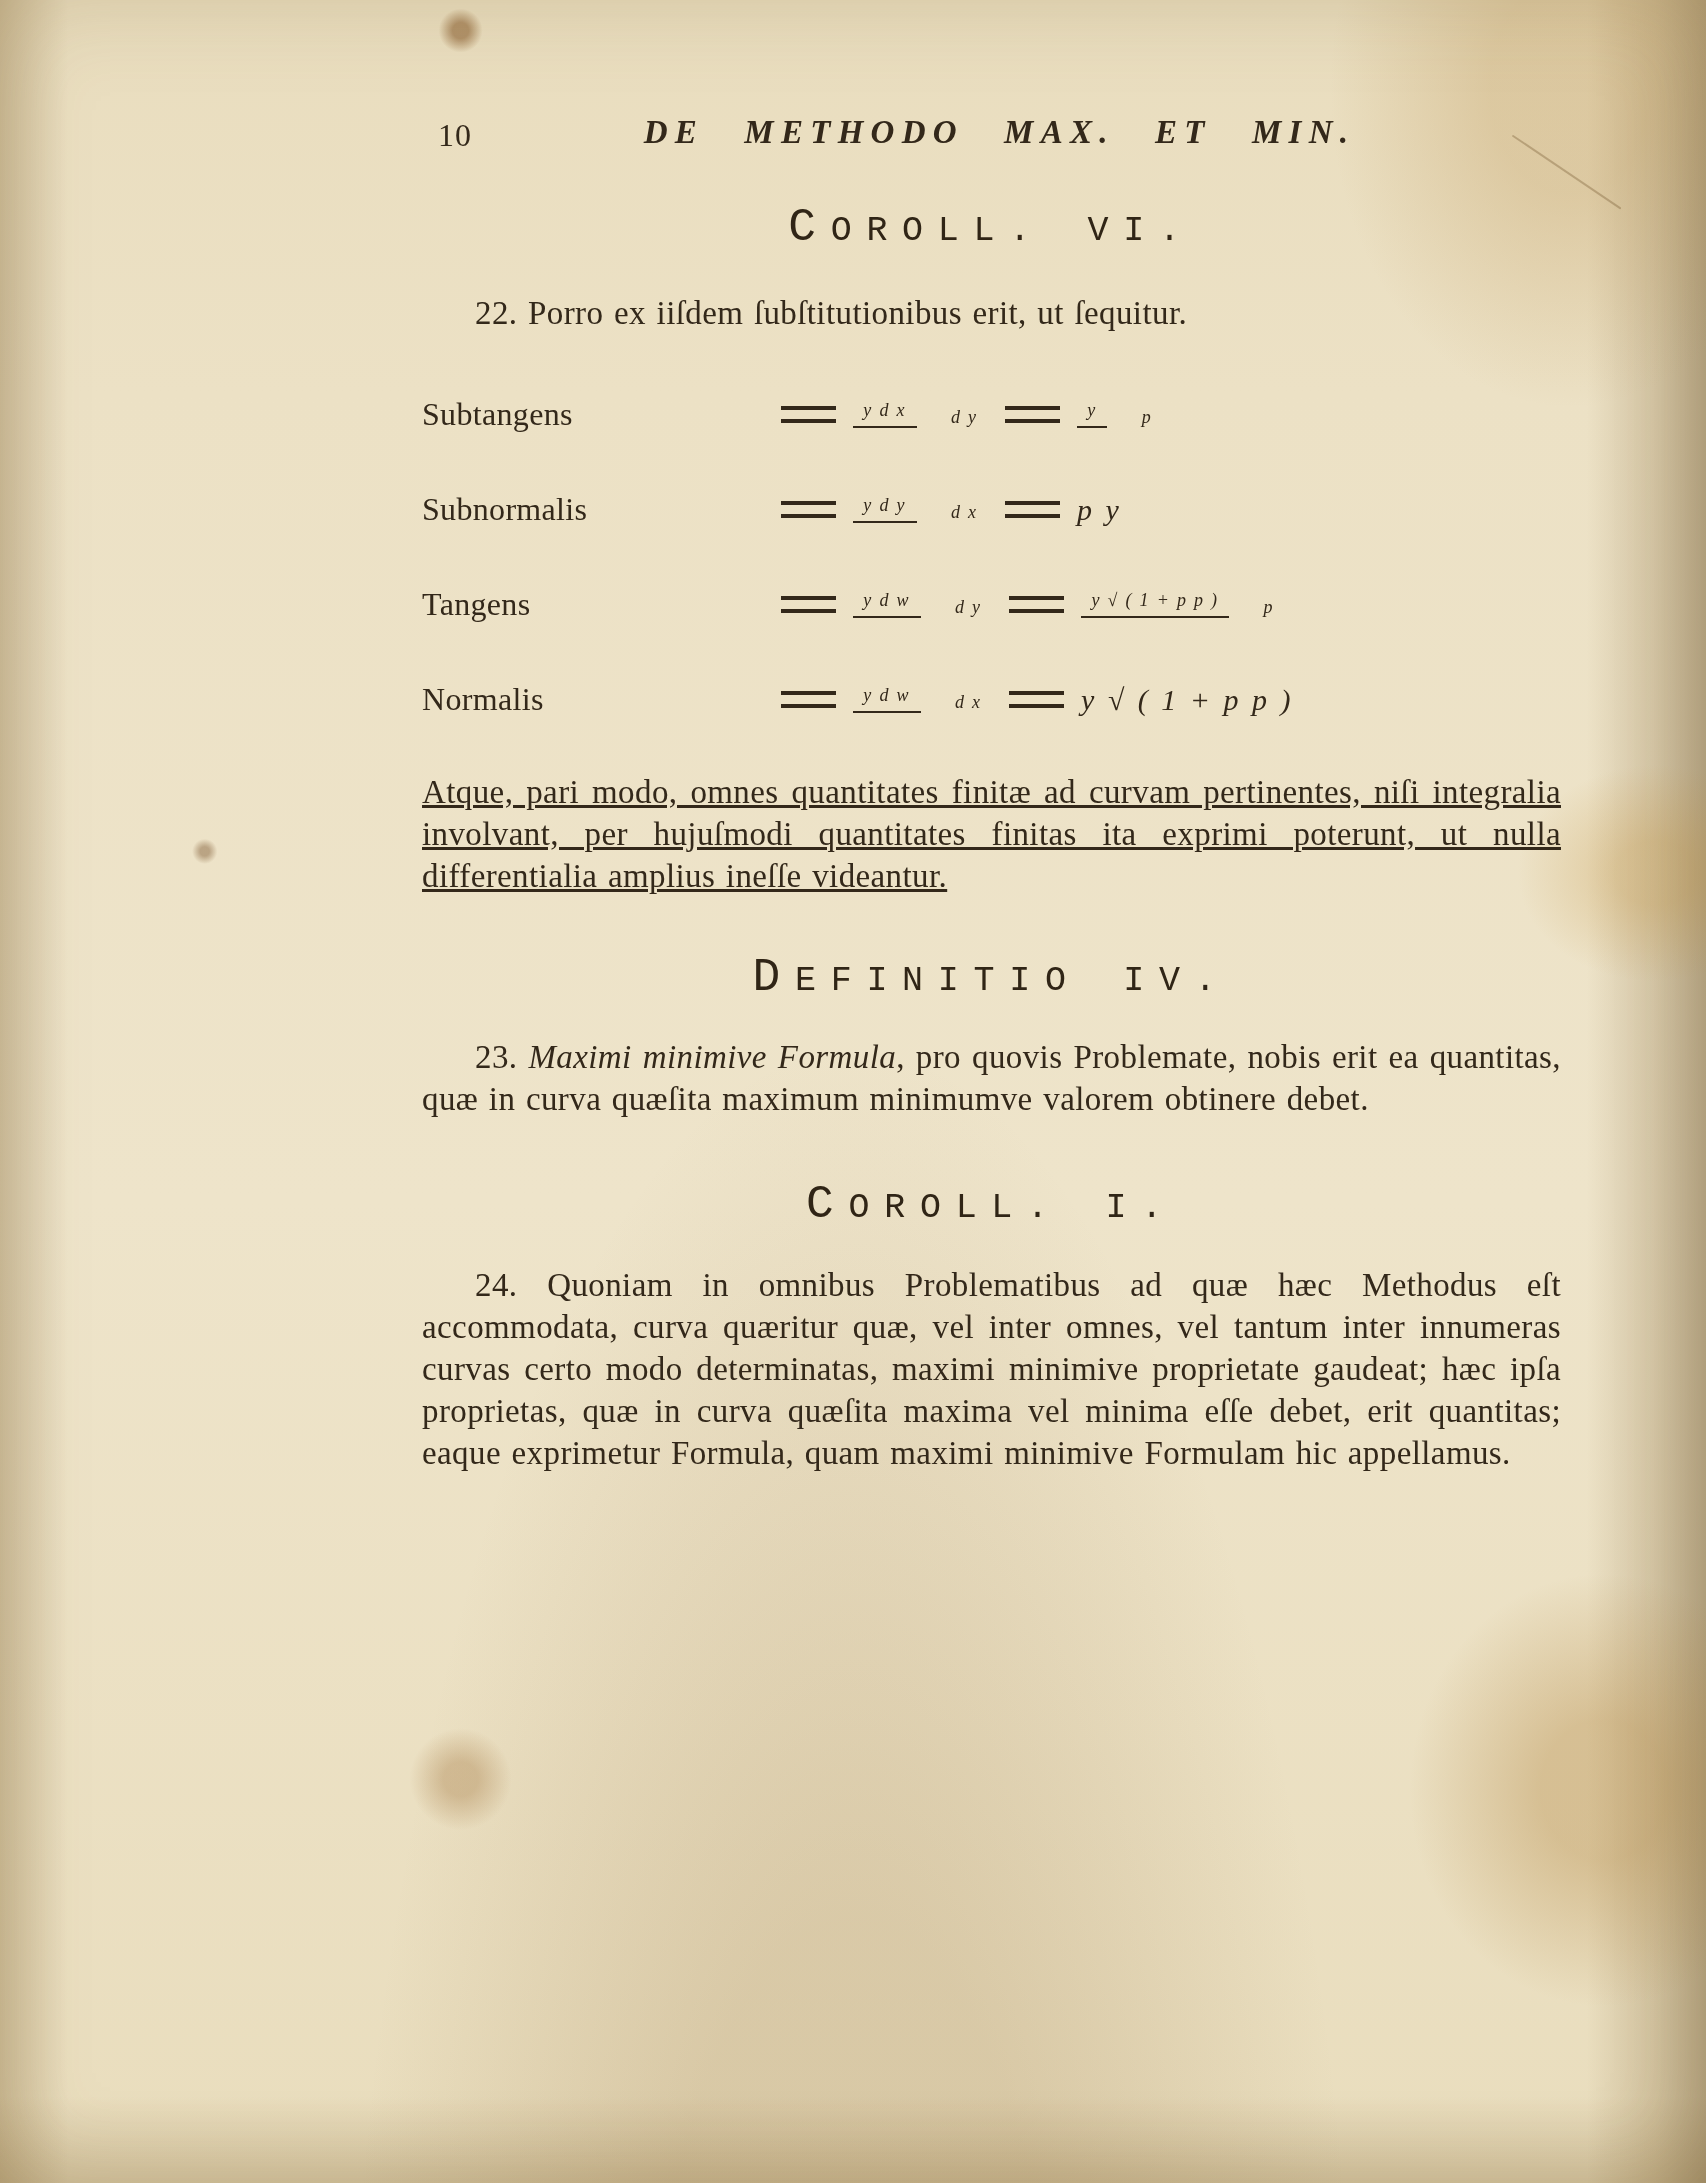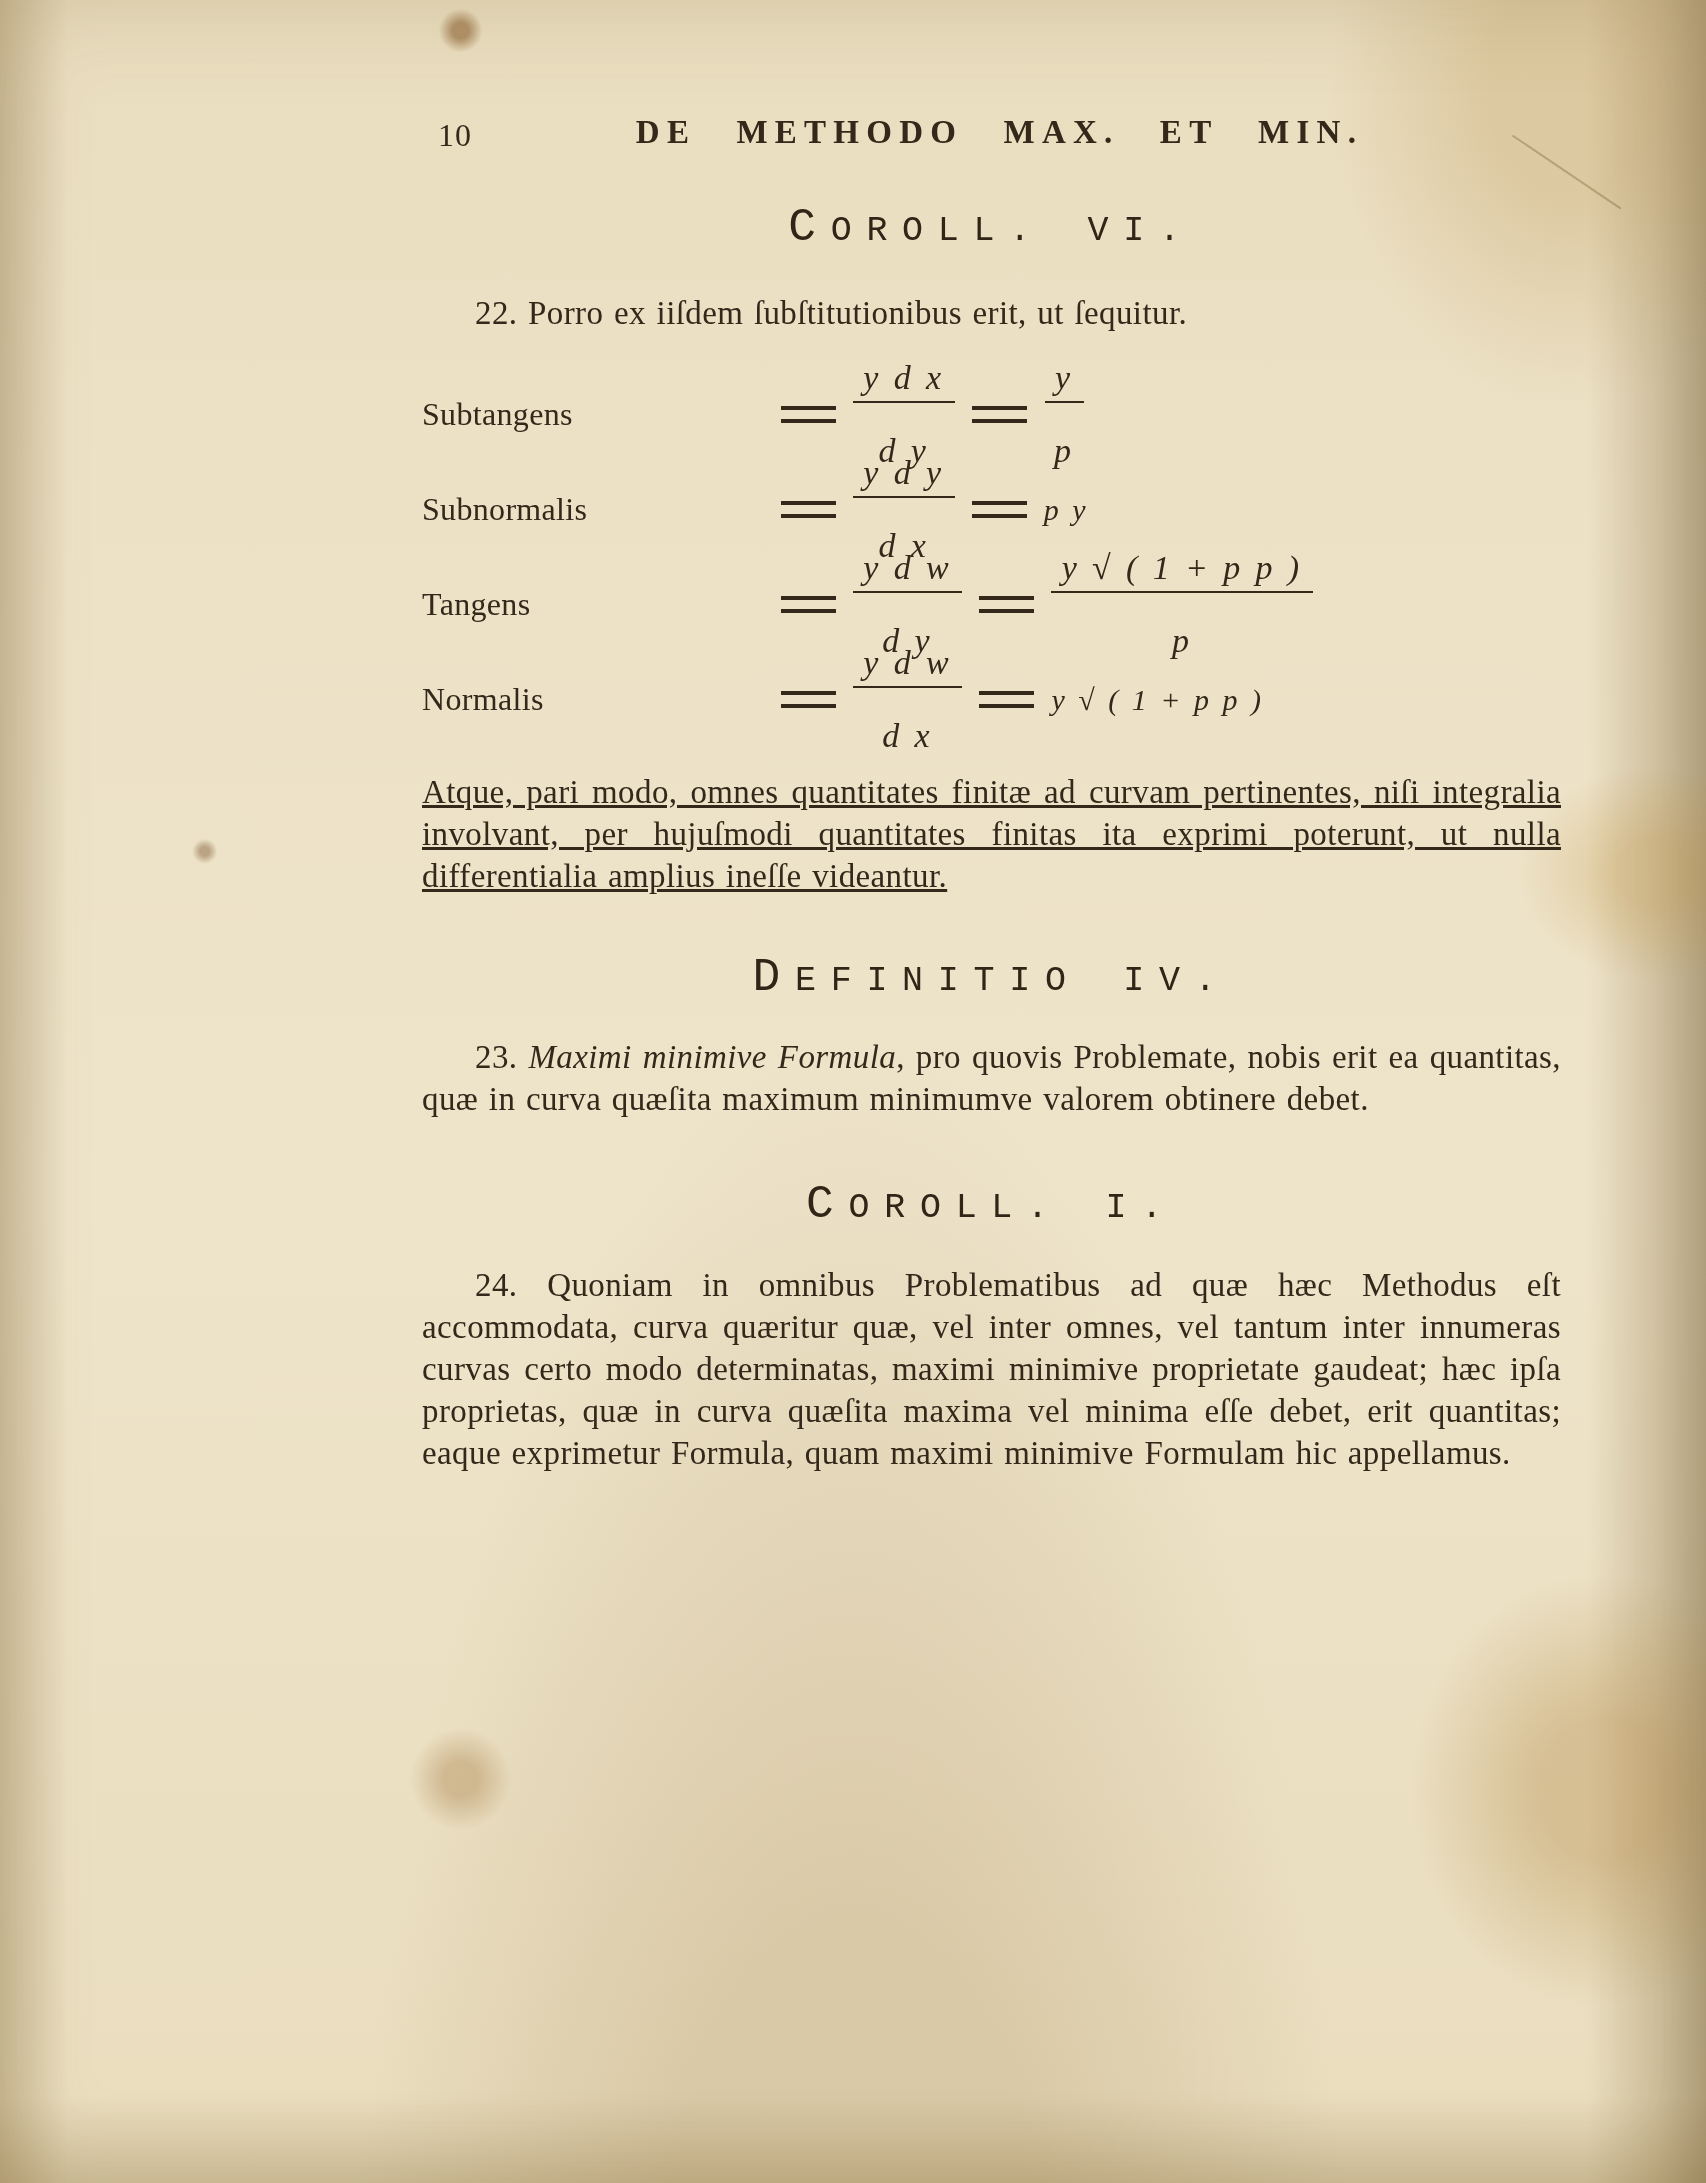--- a/index.html
+++ b/index.html
@@ -59,20 +59,21 @@
     top: 3.4px;
     font-size: 32px;
     letter-spacing: 1.1px;
   }
   .running-title {
     position: absolute;
     left: 16px; right: 0;
     text-align: center;
     font-size: 33px;
     font-weight: 700;
+    font-style: italic;
     letter-spacing: 0.22em;
     word-spacing: 0.75em;
     color: #33281a;
   }
 
   
   .section-heading {
     text-align: center;
     font-size: 35px;
     letter-spacing: 0.42em;
@@ -121,24 +122,24 @@
     display: inline-block;
     width: 55px;
     height: 9px;
     border-top: 4px solid #33281a;
     border-bottom: 4px solid #33281a;
     margin: 0 17px;
     flex: 0 0 auto;
   }
   .frac {
     display: inline-flex;
-    flex-direction: column;
+    flex-direction: row;
     align-items: center;
     font-style: italic;
-    font-size: 34px;
+    font-size: 18px;
     line-height: 1.08;
     letter-spacing: 0.10em;
     gap: 24px;
   }
   .frac .num {
     padding: 0 10.3px 4.6px 10.3px;
     border-bottom: 2.9px solid #33281a;
     white-space: nowrap;
   }
   .frac .den {

